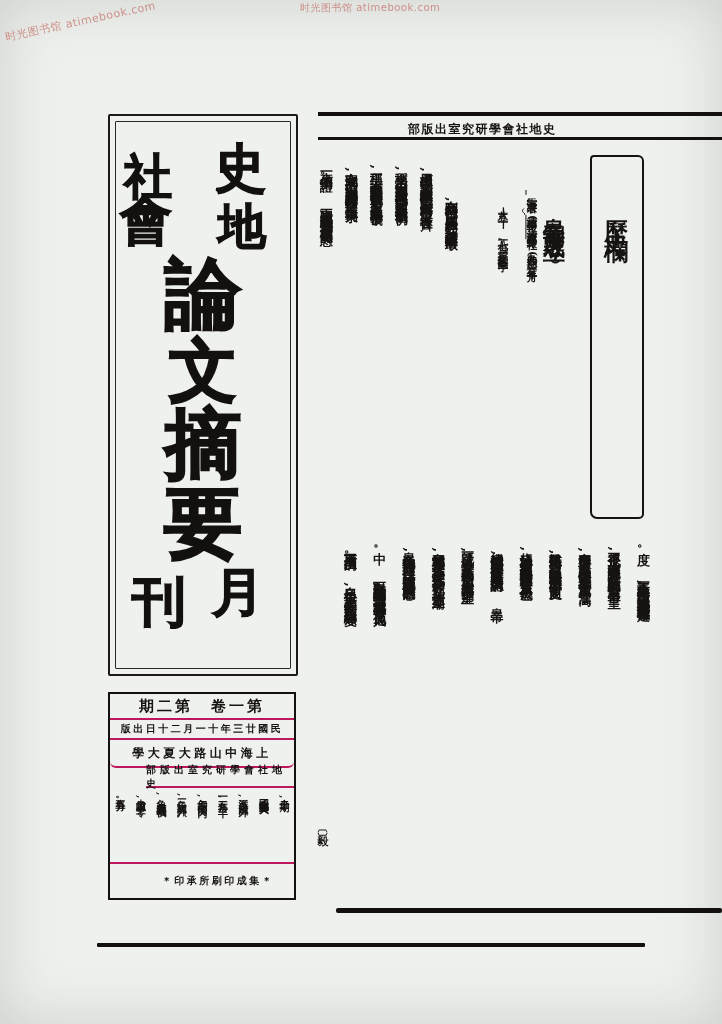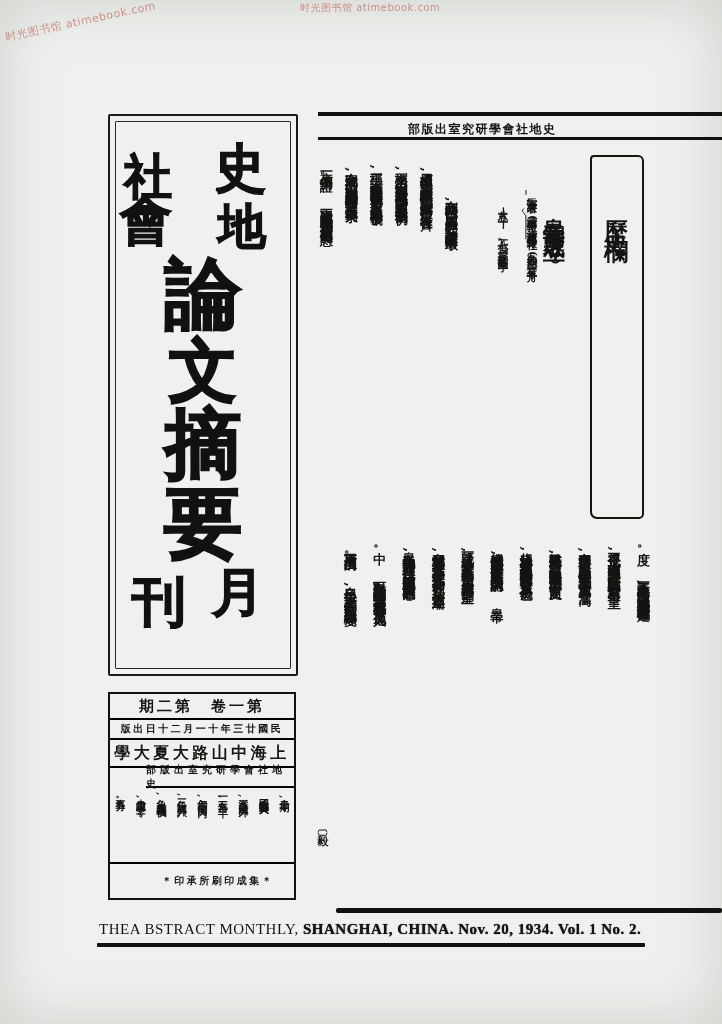--- a/index.html
+++ b/index.html
@@ -53,26 +53,26 @@
   .mark-wavy{text-decoration:underline wavy;text-decoration-thickness:1px;}
   
   .vbody{position:absolute;font-weight:bold;}
   .body-upper{left:320px;top:162px;width:138px;height:358px;font-size:13px;letter-spacing:1.3px;}
   .body-lower{left:344px;top:542px;width:306px;height:352px;font-size:13px;letter-spacing:1.1px;}
   .signature{position:absolute;left:317px;top:826px;font-size:11px;font-weight:bold;}
   .rule-heavy{left:336px;top:908px;width:386px;height:4.5px;border-radius:2px;}
   
   .imprint{position:absolute;left:108px;top:692px;width:188px;height:208px;
         border:2.5px solid #131110;display:flex;flex-direction:column;box-sizing:border-box;}
-  .imp-row{border-bottom:2px solid #000000;display:flex;align-items:center;justify-content:center;
+  .imp-row{border-bottom:2px solid #be185d;display:flex;align-items:center;justify-content:center;
         font-weight:bold;box-sizing:border-box;}
   .imp-row:last-child{border-bottom:none;padding-left:32px;}
   .imp-vol {height:26px;font-size:15px;letter-spacing:3px;}
   .imp-date{height:20px;font-size:10px;letter-spacing:2.5px;}
-  .imp-univ{height:28px;font-size:16px;letter-spacing:3.5px;}
+  .imp-univ{height:28px;font-size:12px;letter-spacing:3.5px;border-radius:6px;}
   .imp-dept{height:20px;font-size:10px;letter-spacing:4px;margin-left:36px;}
   .imp-ph  {height:27px;font-size:14px;letter-spacing:13px;text-indent:13px;}
   .imp-price{height:76px;position:relative;}
   .price-cols{position:absolute;left:4px;top:3px;width:175px;height:70px;font-size:10px;
         font-weight:bold;letter-spacing:1px;}
   .imp-printer{height:auto;flex:1;font-size:10px;letter-spacing:2.5px;}
   
   .footer-en{position:absolute;left:99px;top:921px;width:620px;font-family:"Liberation Serif",serif;
         font-size:15px;letter-spacing:.5px;white-space:nowrap;}
   .footer-en .smear{font-weight:bold;text-shadow:0 0 1px #131110;}
@@ -158,18 +158,15 @@
           <div class="vcol" style="right: 82px; width: 11px;">年六期,國內</div>
           <div class="vcol" style="right: 102.5px; width: 11px;">三角,國外八</div>
           <div class="vcol" style="right: 123px; width: 11px;">角,郵票代價</div>
           <div class="vcol" style="right: 143.5px; width: 11px;">十足收用,零</div>
           <div class="vcol" style="right: 164px; width: 11px;">售五分。</div>
         </div>
     </div>
     <div class="imp-row imp-printer">＊印承所刷印成集＊</div>
   </div>
 
-  <div class="footer-en">
-    <span>THEA BSTRACT MONTHLY, </span><span class="smear">SHANGHAI, CHINA. Nov. 20, 1934. Vol. 1 No. 2.</span>
-  </div>
   <div class="rule rule-footer"></div>
 
 </div>
 
 </body></html>

